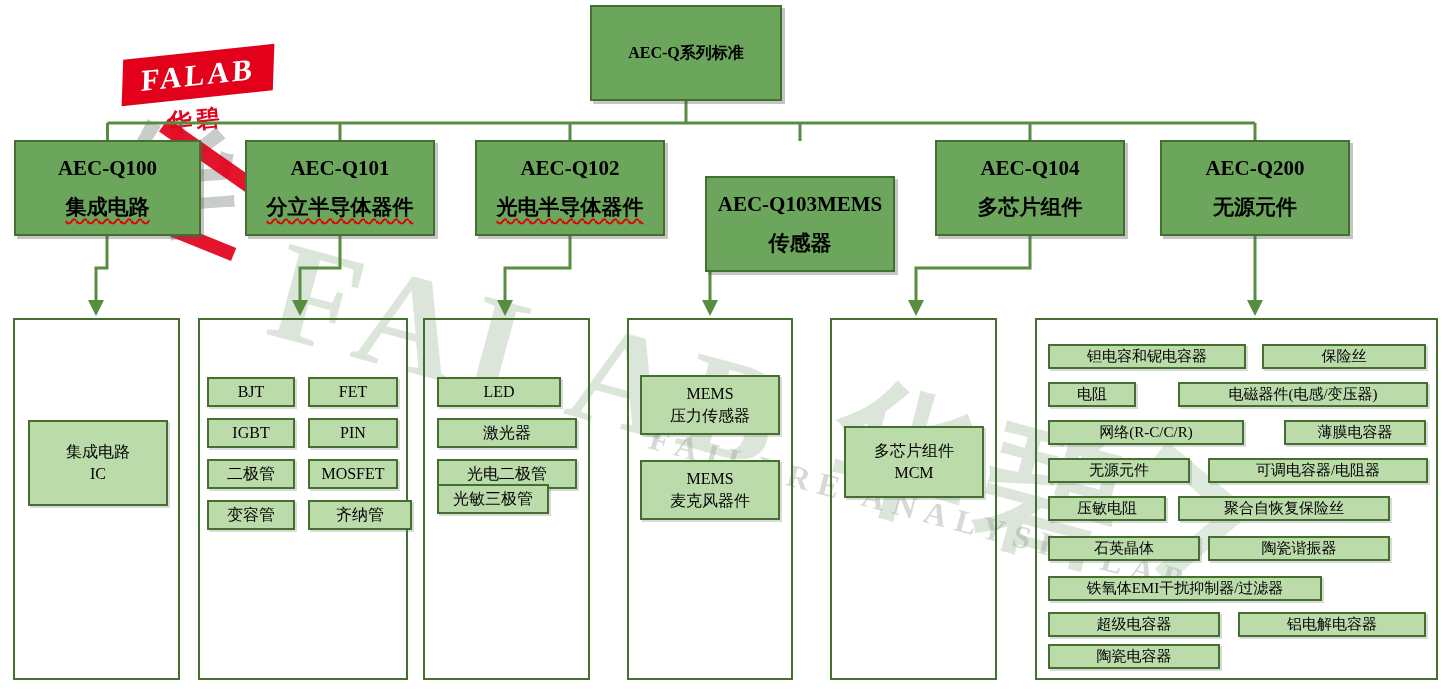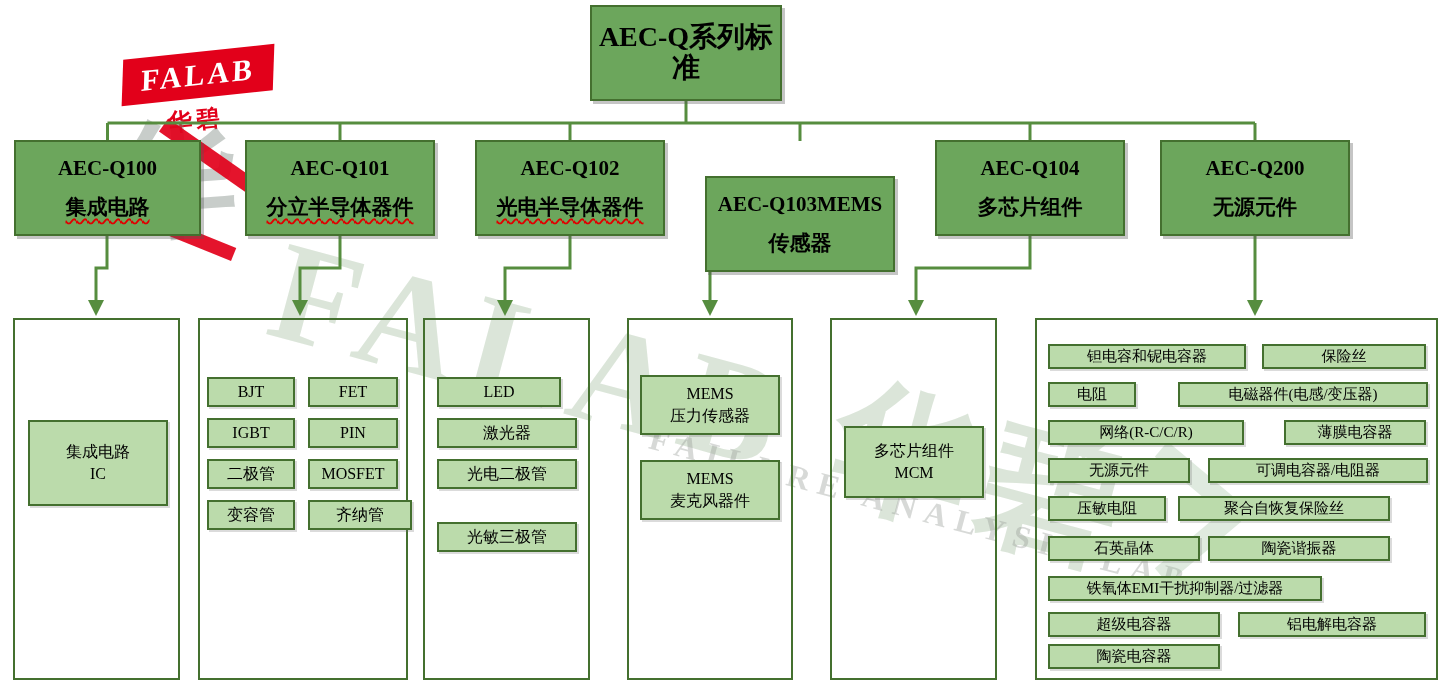--- a/index.html
+++ b/index.html
@@ -49,21 +49,21 @@
   .wires { position:absolute; left:0; top:0; z-index:3; }
   .connector { stroke:var(--line,#568D3F); stroke-width:3; fill:none; }
   .arrowhead { fill:var(--line,#568D3F); stroke:none; }
   
   .node {
     position:absolute; background:var(--node-fill,#6CA65C); border:2px solid var(--node-border,#44702F);
     display:flex; flex-direction:column; align-items:center; justify-content:center; gap:15px;
     z-index:4; box-shadow:3px 3px 0 rgba(90,90,90,0.35); text-align:center;
   }
   .node-line { font-weight:bold; font-size:21px; line-height:1.1; }
-  .root-node .node-line { font-size:28px; }
+  .root-node .node-line { font-size:16px; }
   .misspell {
     text-decoration-line:underline; text-decoration-style:wavy;
     text-decoration-color:#e00000; text-decoration-thickness:2px; text-underline-offset:4px;
   }
   
   .item {
     position:absolute; background:var(--item-fill,#BBDBAB); border:2px solid var(--node-border,#44702F);
     display:flex; align-items:center; justify-content:center; text-align:center;
     font-size:16px; line-height:1.35; white-space:pre-line; z-index:4;
     box-shadow:2px 2px 0 rgba(110,110,110,0.25); padding:0 2px;
@@ -152,21 +152,21 @@
   <div class="item" style="left:207px; top:418px; width:88px; height:30px;">IGBT</div>
   <div class="item" style="left:308px; top:418px; width:90px; height:30px;">PIN</div>
   <div class="item" style="left:207px; top:459px; width:88px; height:30px;">二极管</div>
   <div class="item" style="left:308px; top:459px; width:90px; height:30px;">MOSFET</div>
   <div class="item" style="left:207px; top:500px; width:88px; height:30px;">变容管</div>
   <div class="item" style="left:308px; top:500px; width:104px; height:30px;">齐纳管</div>
 
   <div class="item" style="left:437px; top:377px; width:124px; height:30px;">LED</div>
   <div class="item" style="left:437px; top:418px; width:140px; height:30px;">激光器</div>
   <div class="item" style="left:437px; top:459px; width:140px; height:30px;">光电二极管</div>
-  <div class="item" style="left:437px; top:522px; width:140px; height:30px;">光敏三极管</div>
+  <div class="item" style="left:437px; top:484px; width:112px; height:30px;">光敏三极管</div>
 
   <div class="item" style="left:640px; top:375px; width:140px; height:60px;">MEMS
 压力传感器</div>
   <div class="item" style="left:640px; top:460px; width:140px; height:60px;">MEMS
 麦克风器件</div>
 
   <div class="item" style="left:844px; top:426px; width:140px; height:72px;">多芯片组件
 MCM</div>
 
   <div class="item item-sm" style="left:1048px; top:344px; width:198px; height:25px;">钽电容和铌电容器</div>

